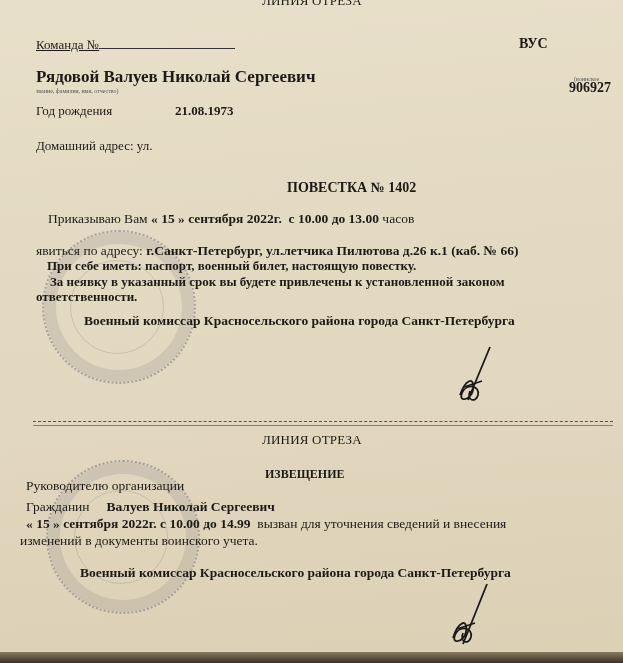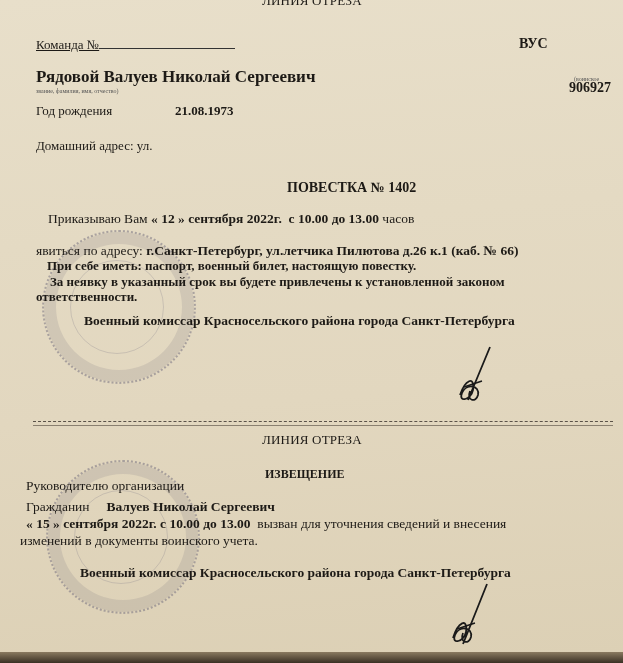--- a/index.html
+++ b/index.html
@@ -64,21 +64,21 @@
 
 <div class="txt big b" style="left:36px; top:67px;">Рядовой Валуев Николай Сергеевич</div>
 <div class="txt small-cap" style="left:36px; top:88px;">звание, фамилия, имя, отчество)</div>
 <div class="txt field" style="left:36px; top:103px;">Год рождения</div>
 <div class="txt field b" style="left:175px; top:103px;font-family:Liberation Serif, serif;">21.08.1973</div>
 <div class="txt field" style="left:36px; top:138px;">Домашний адрес: ул.</div>
 
 <div class="txt b" style="left:252px; top:180px; font-size:14px;margin-left:35px;">ПОВЕСТКА №  1402</div>
 <div class="txt body" style="left:48px; top:211px;">
   <span>Приказываю Вам</span>
-  <span class="b">« 12 » сентября 2022г.</span>&nbsp;
+  <span class="b">« 15 » сентября 2022г.</span>&nbsp;
   <span class="b">с 10.00 до 13.00</span>
   <span>часов</span>
 </div>
 <div class="txt body" style="left:36px; top:243px;">
   <span>явиться по адресу:</span>
   <span class="b">г.Санкт-Петербург, ул.летчика Пилютова д.26 к.1 (каб. №  66)</span>
 </div>
 <div class="txt body b" style="left:47px; top:258px; font-size:13px;">При себе иметь: паспорт, военный билет, настоящую повестку.</div>
 <div class="txt body b" style="left:50px; top:274px; font-size:13px;">За неявку в указанный срок вы будете привлечены к установленной законом</div>
 <div class="txt body b" style="left:36px; top:289px; font-size:13px;">ответственности.</div>
@@ -92,21 +92,21 @@
 <div class="cut-line" style="top:421px;"></div>
 <div class="txt cut-label" style="left:262px; top:432px;">ЛИНИЯ ОТРЕЗА</div>
 
 <div class="txt b" style="left:265px; top:467px; font-size:12px;">ИЗВЕЩЕНИЕ</div>
 <div class="txt body" style="left:26px; top:478px;">Руководителю организации</div>
 <div class="txt body" style="left:26px; top:499px;">
   <span>Гражданин</span>&nbsp;&nbsp;&nbsp;&nbsp;
   <span class="b">Валуев Николай Сергеевич</span>
 </div>
 <div class="txt body" style="left:26px; top:516px;">
-  <span class="b">« 15 » сентября 2022г. с 10.00 до 13.00</span>&nbsp;
+  <span class="b">« 15 » сентября 2022г. с 10.00 до 14.99</span>&nbsp;
   <span>вызван для уточнения сведений и внесения</span>
 </div>
 <div class="txt body" style="left:20px; top:533px;">изменений в документы воинского учета.</div>
 <div class="txt body b" style="left:80px; top:565px;">Военный комиссар Красносельского района города Санкт-Петербурга</div>
 
 <svg class="sig" style="left:435px; top:582px;" width="60" height="70" viewBox="0 0 60 70">
   <path d="M52 2 L28 62 M18 56 C23 40,33 35,31 50 C29 60,16 63,20 53 C24 43,38 45,36 55 C34 63,24 61,28 51" fill="none" stroke="#1a1a1a" stroke-width="1.8"></path>
   <path d="M22 47 L40 41" stroke="#1a1a1a" stroke-width="1.4"></path>
 </svg>
 

